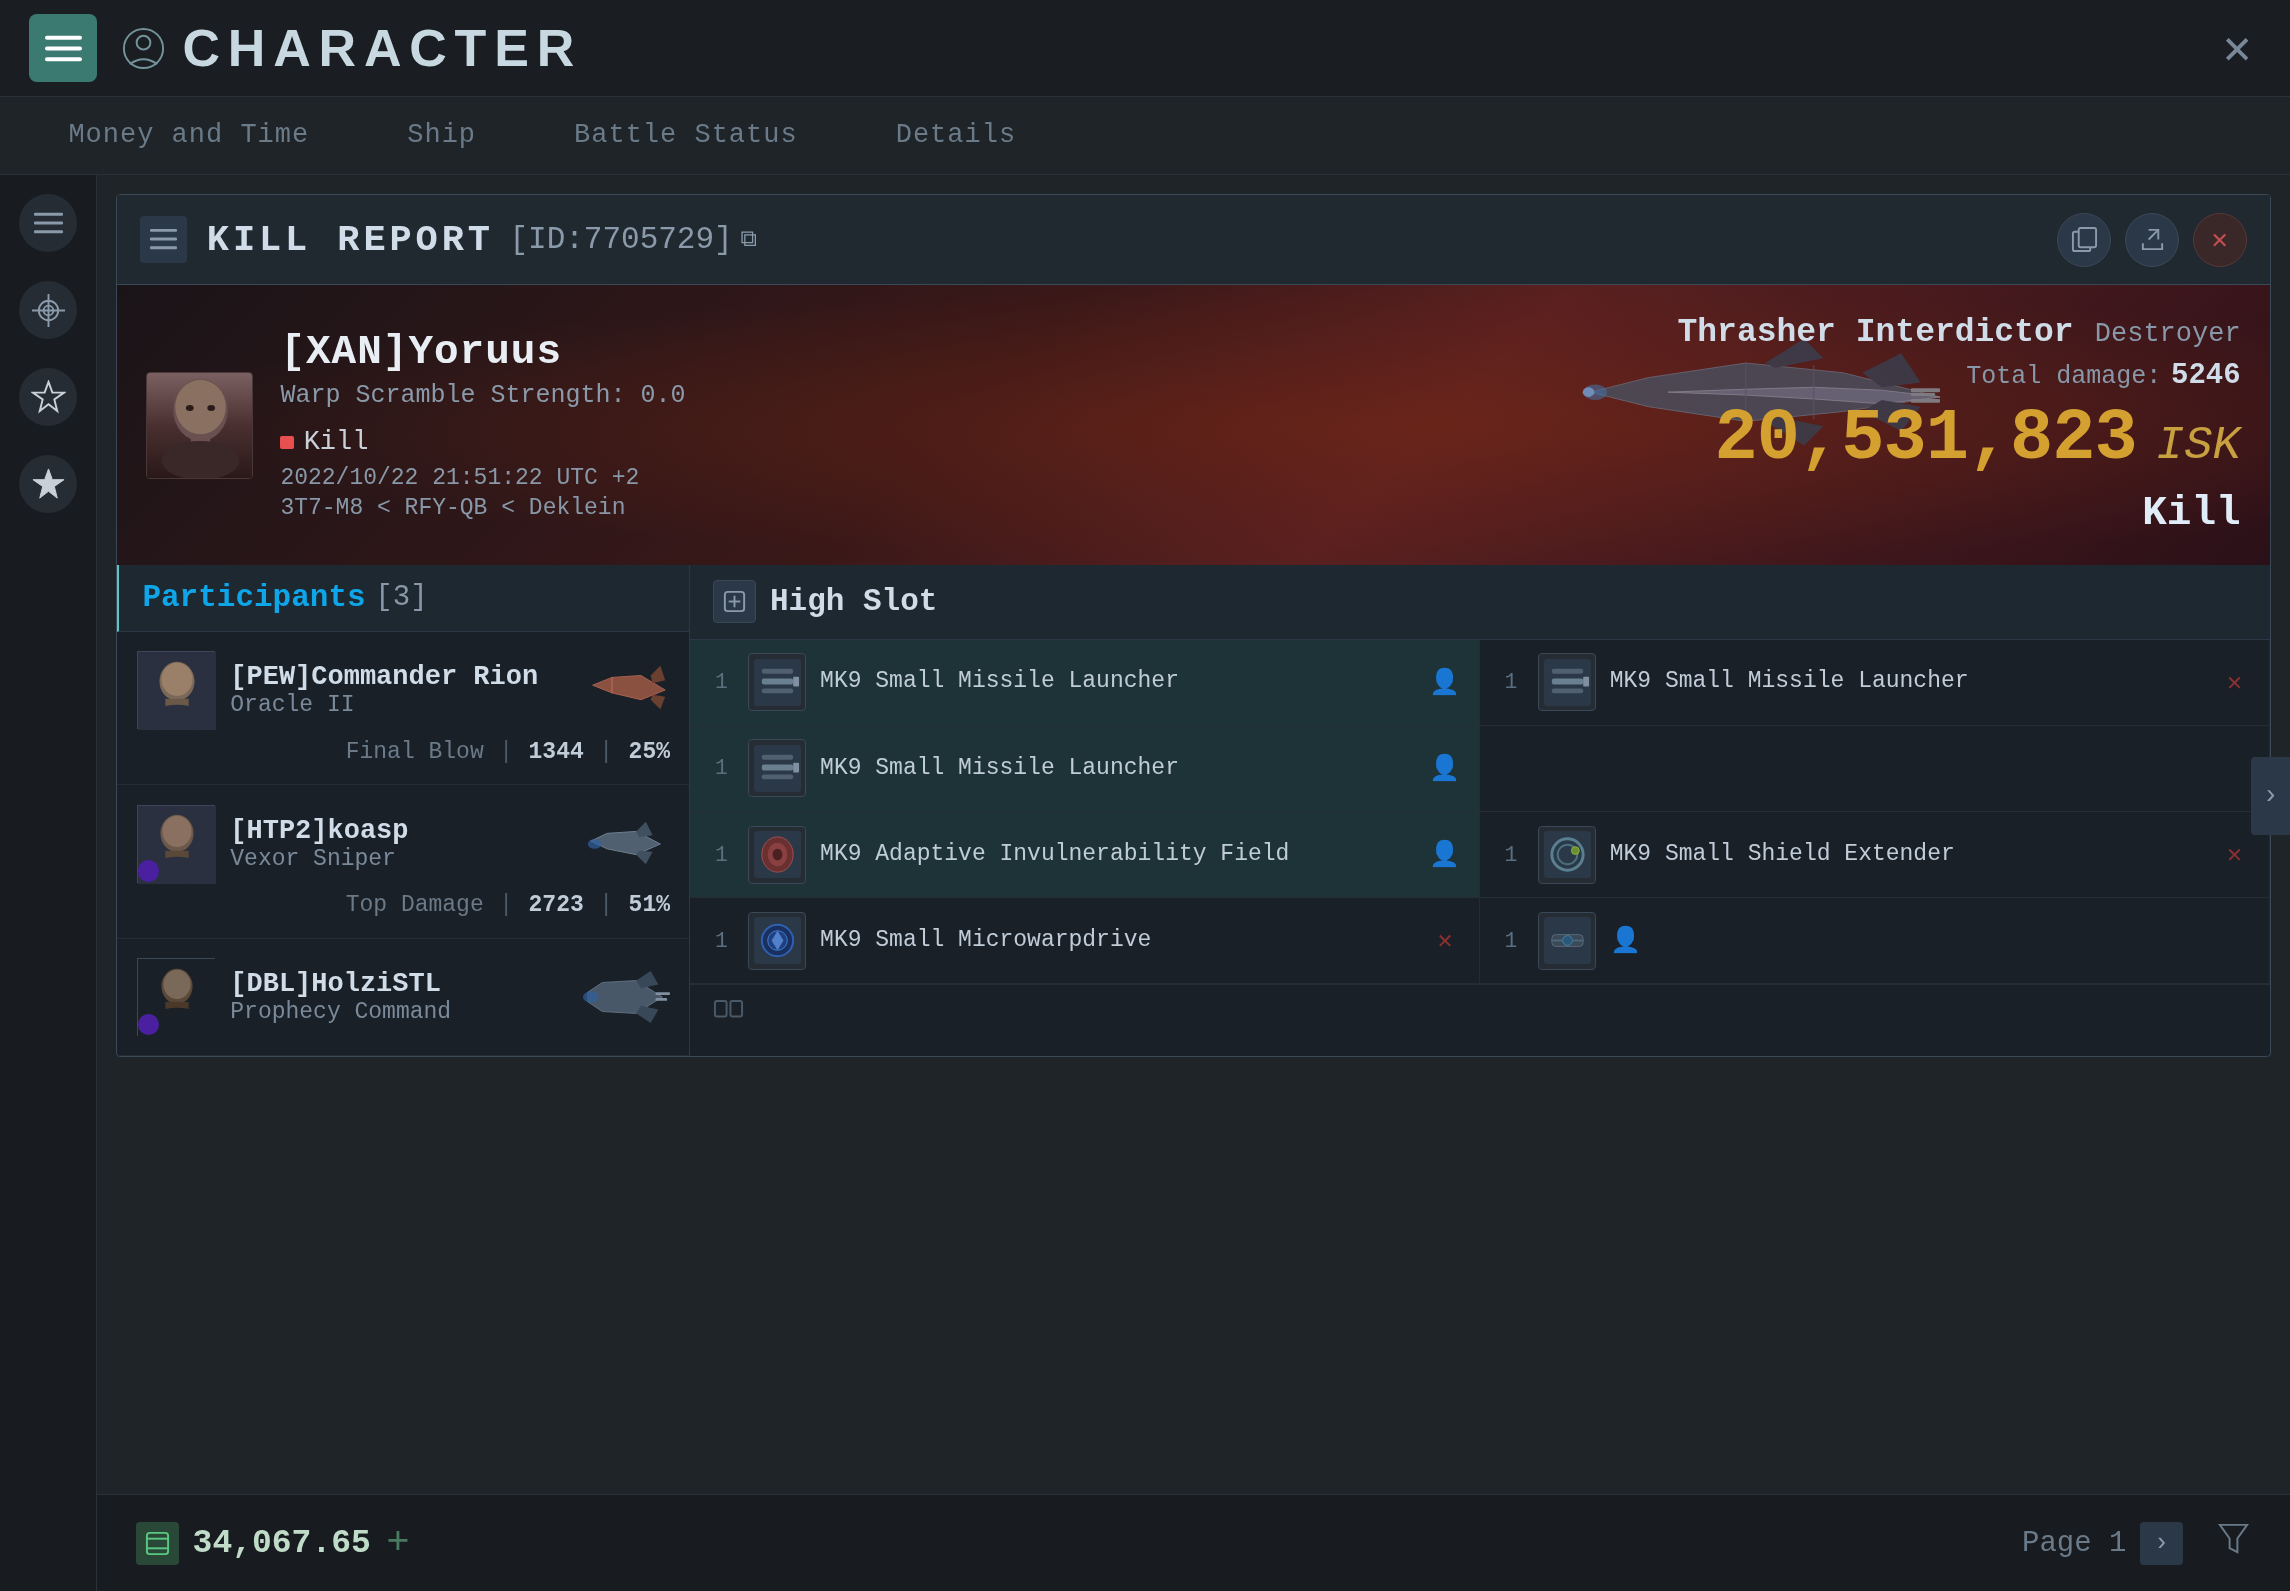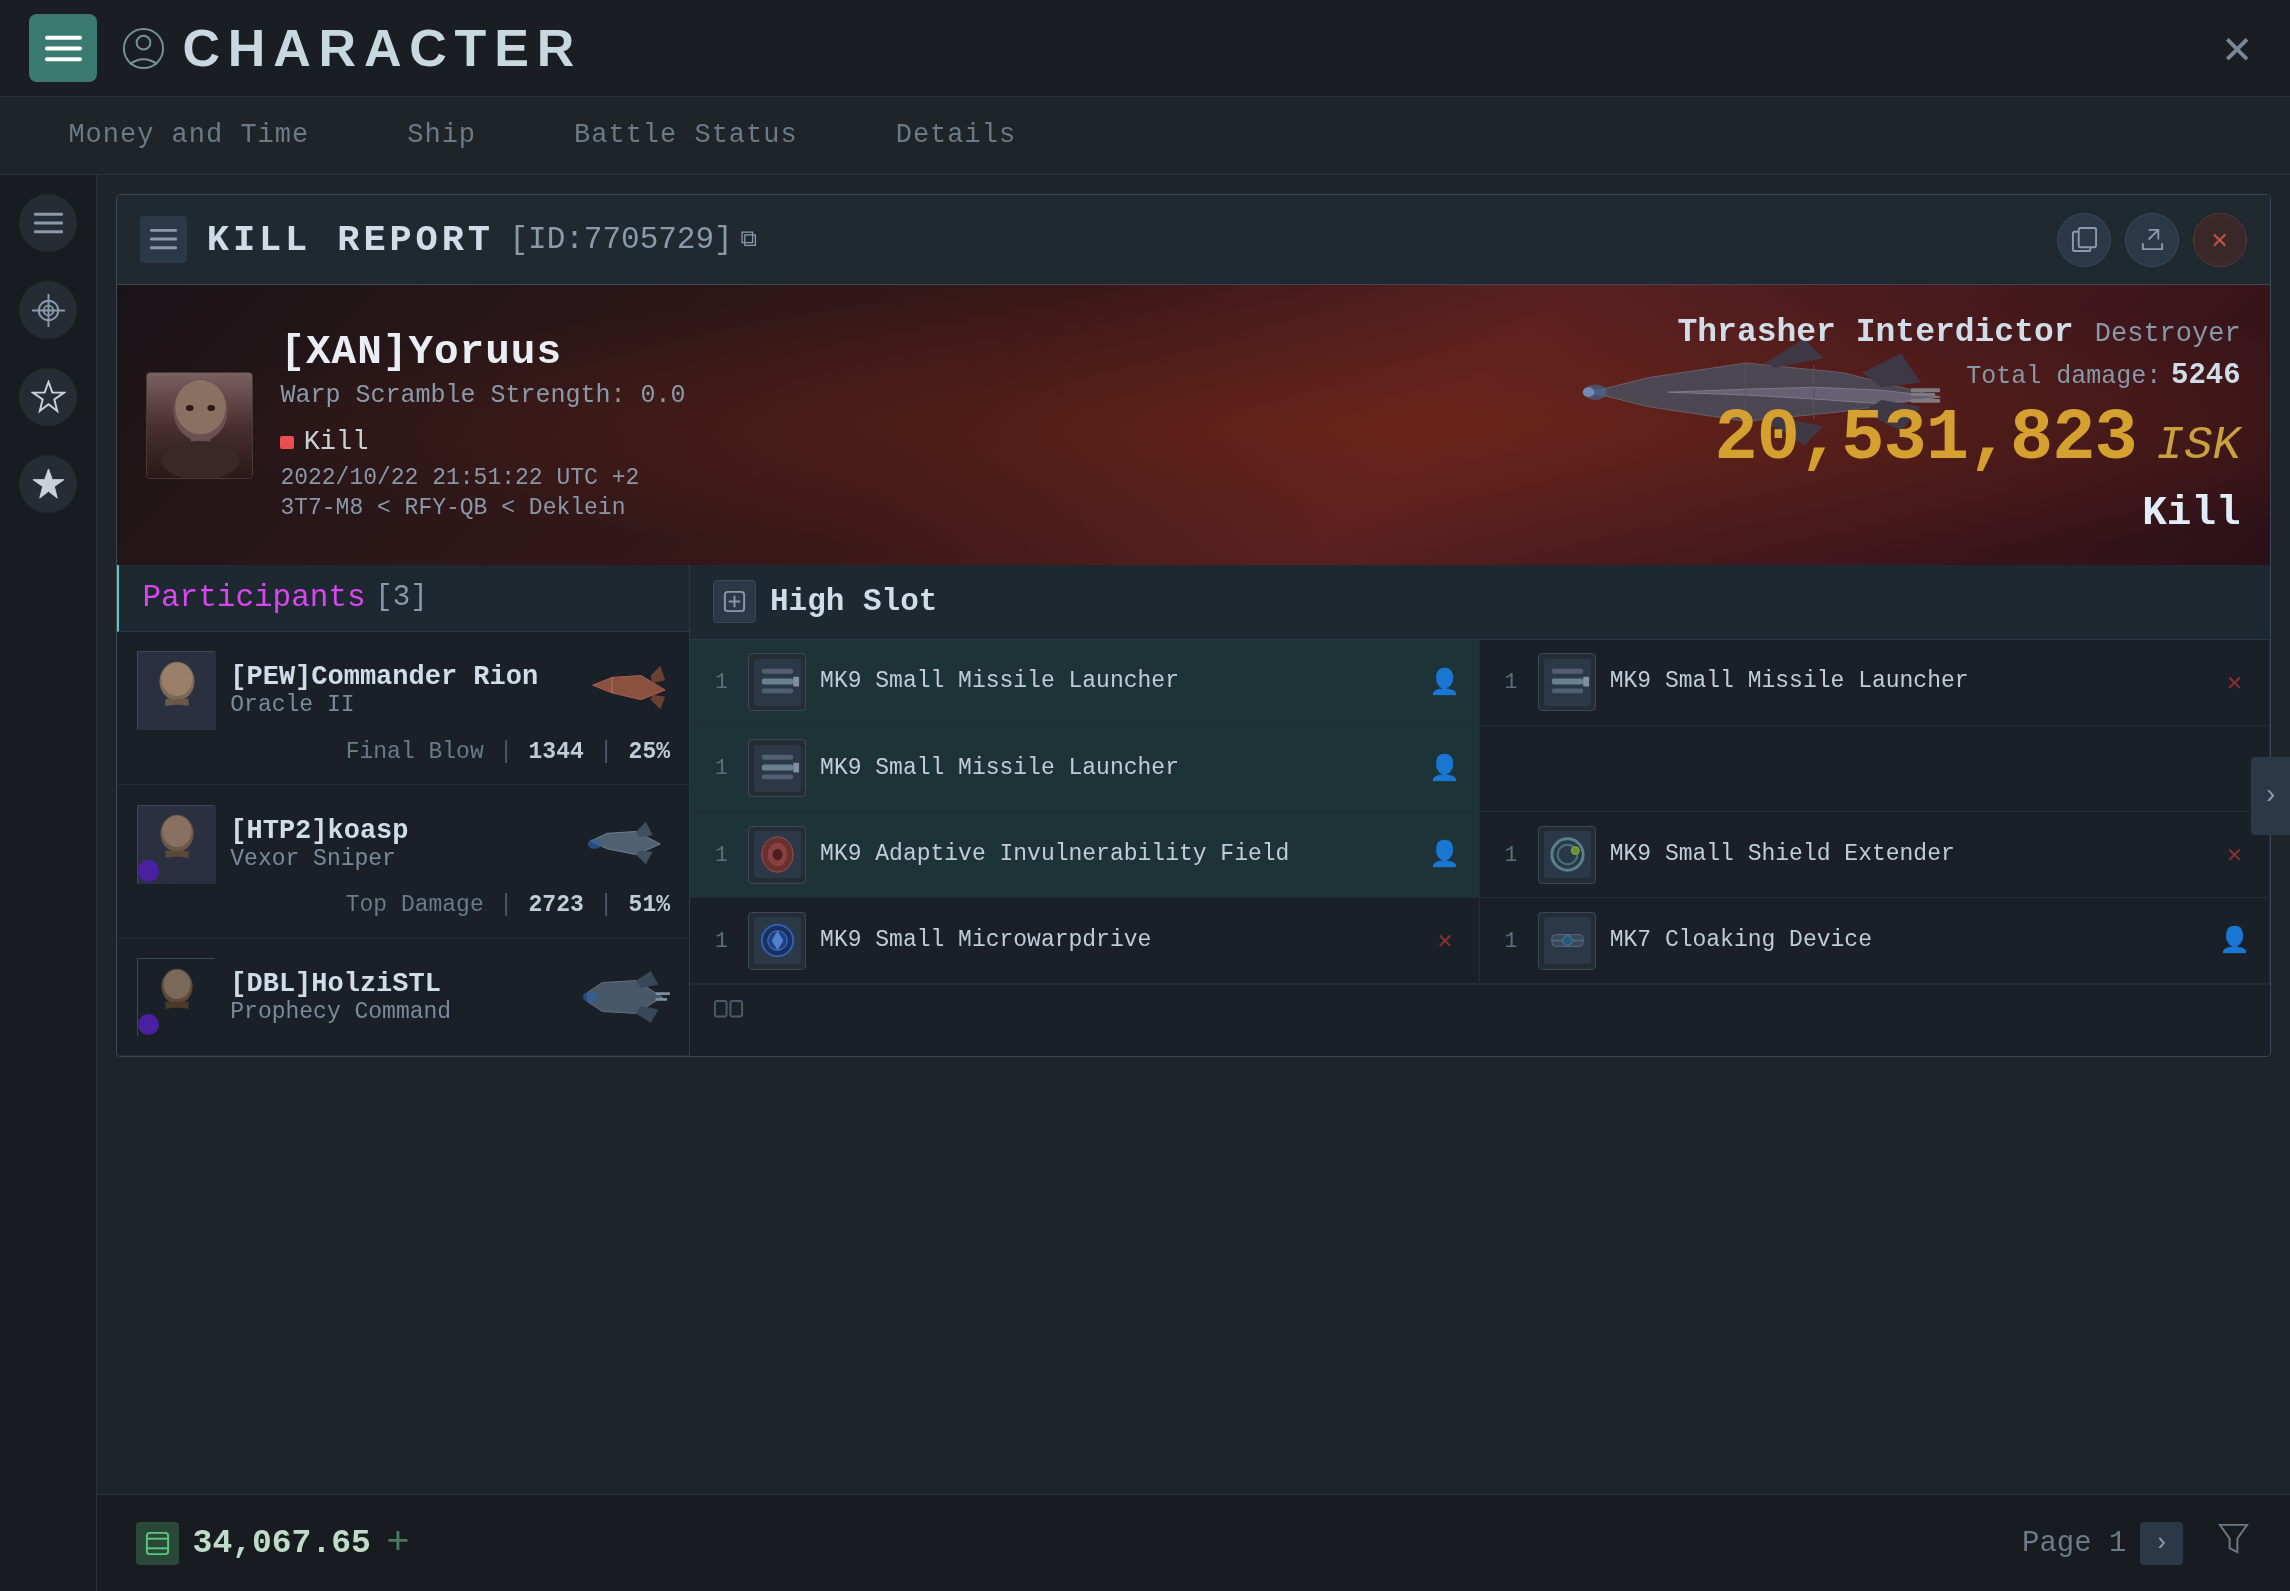--- a/index.html
+++ b/index.html
@@ -298,22 +298,22 @@
     .panel-header {
       display: flex;
       align-items: center;
       padding: 15.5px 23px;
       background: #1e2830;
       border-bottom: 1px solid #2a3848;
       border-left: 2.9px solid #5ac8c0;
     }
     .panel-title {
       font-size: 31px;
-      color: #d946ef;
-      font-weight: 400;
+      color: #0ea5e9;
+      font-weight: 700;
     }
     .panel-count {
       margin-left: 9.7px;
       font-size: 29px;
       color: #8898a8;
     }
 
     .participant-item {
       display: flex;
       flex-direction: column;
@@ -940,21 +940,20 @@
               <div class="slot-img">
                 <svg width="47" height="47" viewBox="0 0 48 48">
                   <rect width="48" height="48" fill="#2a3848" rx="3"></rect>
 
                   <rect x="8" y="18" width="32" height="12" rx="4" fill="#3a4858" stroke="#5a6878" stroke-width="1"></rect>
                   <circle cx="24" cy="24" r="5" fill="#2a5878" stroke="#4a80a0" stroke-width="1"></circle>
                   <line x1="8" y1="24" x2="19" y2="24" stroke="#4a6878" stroke-width="2"></line>
                   <line x1="29" y1="24" x2="40" y2="24" stroke="#4a6878" stroke-width="2"></line>
                 </svg>
               </div>
-              <span class="slot-name">MK7 Cloaking Device</span>
               <div class="slot-action">
                 <span class="slot-action-person">👤</span>
               </div>
             </div>
           </div>
 
           <div style="padding:13.6px 23px;color:#4a5a68;font-size:23px;border-top:1px solid #252c34;">
             <svg width="31" height="19.4" viewBox="0 0 32 20" fill="none" stroke="#4a5a68" stroke-width="2">
               <rect x="2" y="2" width="12" height="16" rx="2"></rect>
               <rect x="18" y="2" width="12" height="16" rx="2"></rect>

